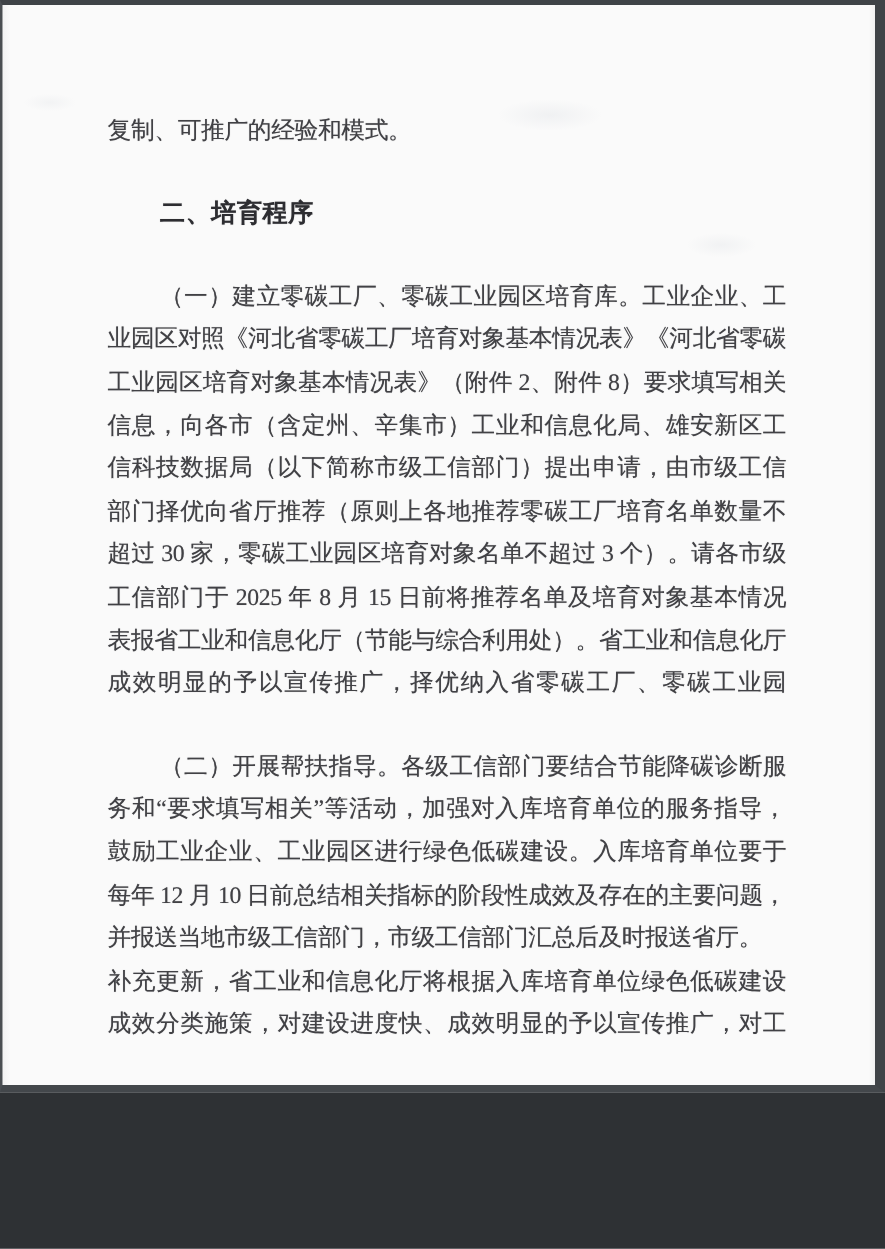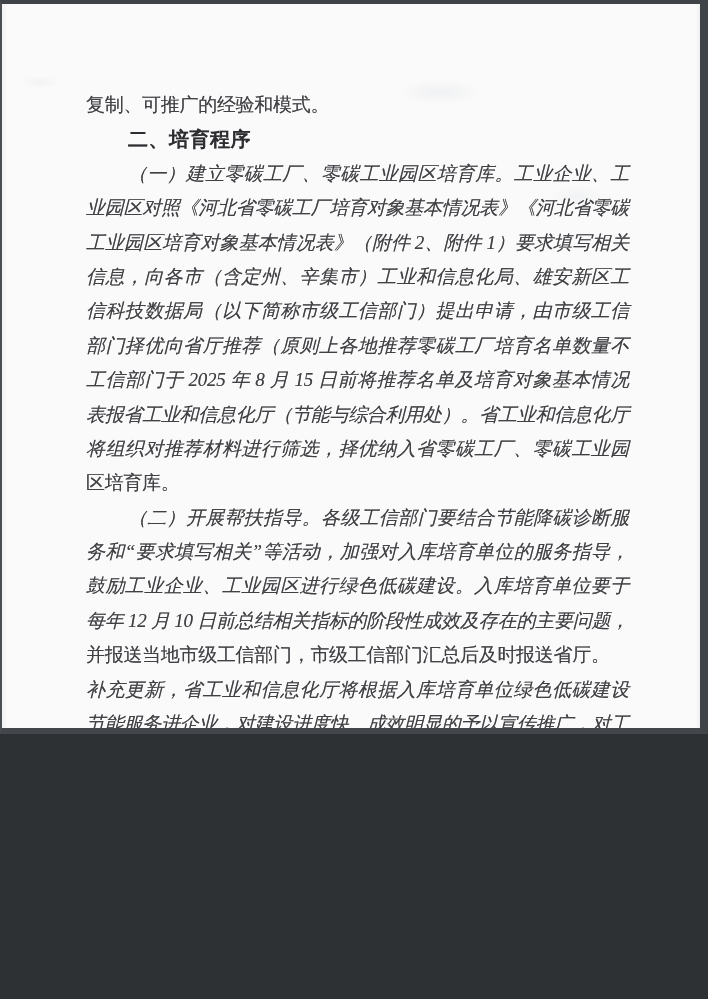--- a/index.html
+++ b/index.html
@@ -3,21 +3,21 @@
 <meta charset="utf-8">
 <style>
   html, body {
     margin: 0;
     padding: 0;
     background: #2e3134;
   }
   .scan-frame {
     position: relative;
     width: 708px;
-    height: 734px;
+    height: 874px;
     box-sizing: border-box;
     background: #fafafa;
     border-top: 4px solid #3f4347;
     border-right: 8px solid #3f4347;
     border-bottom: 6px solid #43474b;
     border-left: 2px solid #4a4e52;
     overflow: hidden;
     font-family: "Liberation Serif", "DejaVu Serif", serif;
   }
   
@@ -45,24 +45,24 @@
     font-size: 19px;
     letter-spacing: -0.3px;
     color: #414145;
     white-space: nowrap;
     text-shadow: 0 0 0.6px rgba(62,62,66,0.55);
   }
   .line.justify {
     white-space: normal;
     text-align: justify;
     text-align-last: justify;
-    font-style: italic;
   }
   .line.indent {
     padding-left: 42px;
+    margin-top: 32px;
   }
   .line.heading {
     font-family: "Liberation Sans", "DejaVu Sans", sans-serif;
     font-weight: 700;
     font-size: 20px;
     letter-spacing: 0.5px;
     color: #2d2d31;
   }
   .page-number {
     position: absolute;
@@ -77,30 +77,30 @@
 </style>
 </head>
 <body>
 
 <div class="scan-frame">
   <div class="text-block" id="text-block">
       <div class="line">复制、可推广的经验和模式。</div>
       <div class="line heading indent">二、培育程序</div>
       <div class="line indent justify">（一）建立零碳工厂、零碳工业园区培育库。工业企业、工</div>
       <div class="line justify">业园区对照《河北省零碳工厂培育对象基本情况表》《河北省零碳</div>
-      <div class="line justify">工业园区培育对象基本情况表》（附件 2、附件 1）要求填写相关</div>
+      <div class="line justify">工业园区培育对象基本情况表》（附件 2、附件 8）要求填写相关</div>
       <div class="line justify">信息，向各市（含定州、辛集市）工业和信息化局、雄安新区工</div>
       <div class="line justify">信科技数据局（以下简称市级工信部门）提出申请，由市级工信</div>
       <div class="line justify">部门择优向省厅推荐（原则上各地推荐零碳工厂培育名单数量不</div>
+      <div class="line justify">超过 30 家，零碳工业园区培育对象名单不超过 3 个）。请各市级</div>
       <div class="line justify">工信部门于 2025 年 8 月 15 日前将推荐名单及培育对象基本情况</div>
       <div class="line justify">表报省工业和信息化厅（节能与综合利用处）。省工业和信息化厅</div>
-      <div class="line justify">将组织对推荐材料进行筛选，择优纳入省零碳工厂、零碳工业园</div>
-      <div class="line">区培育库。</div>
+      <div class="line justify">成效明显的予以宣传推广，择优纳入省零碳工厂、零碳工业园</div>
       <div class="line indent justify">（二）开展帮扶指导。各级工信部门要结合节能降碳诊断服</div>
       <div class="line justify">务和“要求填写相关”等活动，加强对入库培育单位的服务指导，</div>
       <div class="line justify">鼓励工业企业、工业园区进行绿色低碳建设。入库培育单位要于</div>
       <div class="line justify">每年 12 月 10 日前总结相关指标的阶段性成效及存在的主要问题，</div>
       <div class="line">并报送当地市级工信部门，市级工信部门汇总后及时报送省厅。</div>
       <div class="line justify">补充更新，省工业和信息化厅将根据入库培育单位绿色低碳建设</div>
-      <div class="line justify">节能服务进企业，对建设进度快、成效明显的予以宣传推广，对工</div>
+      <div class="line justify">成效分类施策，对建设进度快、成效明显的予以宣传推广，对工</div>
     </div>
   <div class="page-number">- 2 -</div>
 </div>
 
 </body></html>

